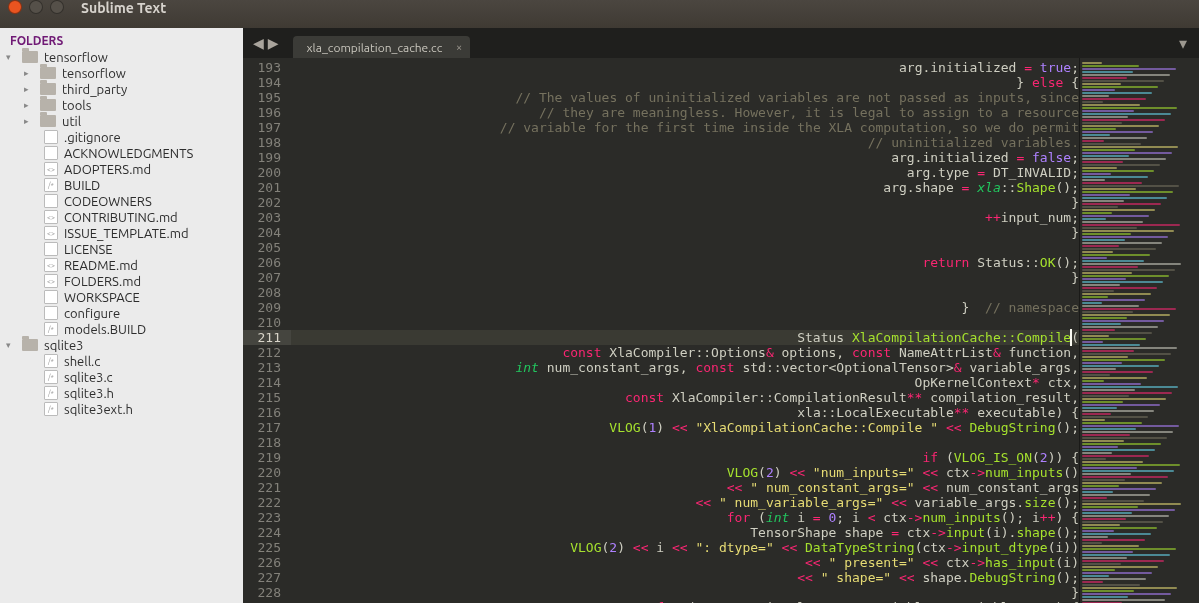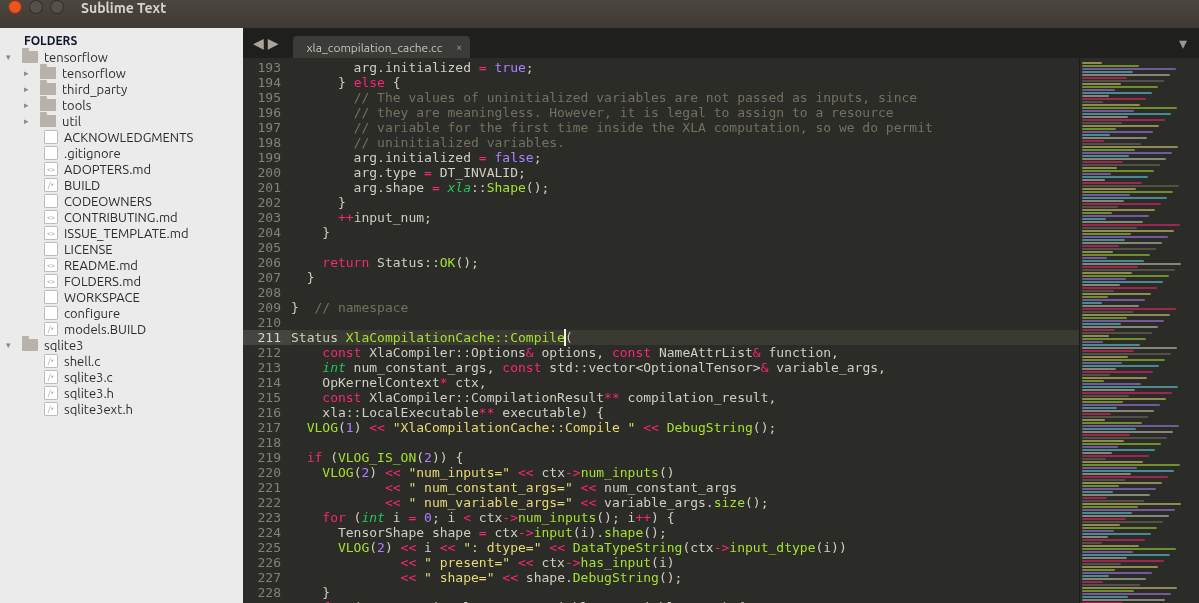--- a/index.html
+++ b/index.html
@@ -8,21 +8,21 @@
 
 .titlebar { height: 28px; background: linear-gradient(#4b4640,#3f3a33); display: flex; padding: 0 8px; }
 .winbtn { width: 14px; height: 14px; border-radius: 50%; margin-right: 7px; border:1px solid rgba(0,0,0,.4); }
 .close { background: #e95420; }
 .minmax { background: #555049; }
 .titlebar-title { font-weight: bold; color: #d7d3cd; font-size: 14px; margin-left: 10px; }
 
 
 .main { display:flex; height: 575px; }
 .sidebar { width: 243px; background: #ebebeb; color:#333; font-size:13px; overflow:auto; }
-.sidebar-header { font-weight:bold; color:#0f172a; padding:6px 24px 2px; font-size:12px; }
+.sidebar-header { font-weight:bold; color:#701a75; padding:6px 10px 2px; font-size:12px; }
 .tree { list-style:none; }
 .tree li { white-space:nowrap; padding:1px 0; }
 .row { display:flex; align-items:center; gap:6px; cursor:default; }
 .indent0 { padding-left:6px; }
 .indent1 { padding-left:24px; }
 .indent2 { padding-left:44px; }
 .disc { font-size:9px; color:#888; width:10px; display:inline-block; }
 .foldericon { width:16px; height:12px; background:#b7b2aa; border-radius:1px; position:relative; display:inline-block; }
 .foldericon::before { content:""; position:absolute; top:-3px; left:0; width:7px; height:3px; background:#b7b2aa; border-radius:1px 1px 0 0; }
 .fileicon { width:14px; height:14px; border:1px solid #bbb; border-radius:1px; display:inline-flex; align-items:center; justify-content:center; font-size:7px; color:#999; background:#fff; }
@@ -34,21 +34,21 @@
 .navarrow { color:#a9a49c; font-size:14px; }
 .tab { background:#3b3b37; color:#c9c6bd; font-size:12px; padding:5px 28px 5px 14px; border-radius:4px 4px 0 0; margin-bottom:-1px; position:relative; margin-left:4px;}
 .tab .tabclose { position:absolute; right:8px; top:5px; color:#9c988f; font-size:11px; }
 .tabmenu { margin-left:auto; color:#9c988f; padding:0 12px; align-self:center; }
 
 .codewrap { flex:1; display:flex; font-family:"DejaVu Sans Mono","Consolas",monospace; font-size:13px; line-height:15px; overflow:hidden; }
 .gutter { width:48px; text-align:right; color:#83817a; background:#2b2b28; padding-top:2px; }
 .gutter div { padding-right:10px; }
 .gutter .hl { background:#45453f; color:#d8d4c8; }
 .code { flex:1; background:#2b2b28; color:#cfcfc2; padding-top:2px; white-space:pre; position:relative; }
-.code div { min-height:15px; }
+.code div { min-height:15px;text-align:right; }
 .code .hl { background:#3a3a33; }
 .minimap { width:120px; background:#2b2b28; border-left:1px solid #1a1a18; padding:4px 2px; overflow:hidden; }
 .minimap-line { height:2px; margin-bottom:1px; border-radius:1px; }
 
 
 .kw { color:#f92672; }
 .type { color:#22c55e; font-style:italic; }
 .str { color:#e6db74; }
 .cmt { color:#75715e; }
 .num { color:#ae81ff; }
@@ -103,27 +103,27 @@
         <li>
           <div class="row indent1">
             <span class="disc">▸</span>
             <span class="foldericon"></span>
             <span class="fname">util</span>
           </div>
         </li>
         <li>
           <div class="row indent2">
             <span class="fileicon"></span>
+            <span class="fname">.gitignore</span>
+          </div>
+        </li>
+        <li>
+          <div class="row indent2">
+            <span class="fileicon"></span>
             <span class="fname">ACKNOWLEDGMENTS</span>
-          </div>
-        </li>
-        <li>
-          <div class="row indent2">
-            <span class="fileicon"></span>
-            <span class="fname">.gitignore</span>
           </div>
         </li>
         <li>
           <div class="row indent2">
             <span class="fileicon">&lt;&gt;</span>
             <span class="fname">ADOPTERS.md</span>
           </div>
         </li>
         <li>
           <div class="row indent2">

